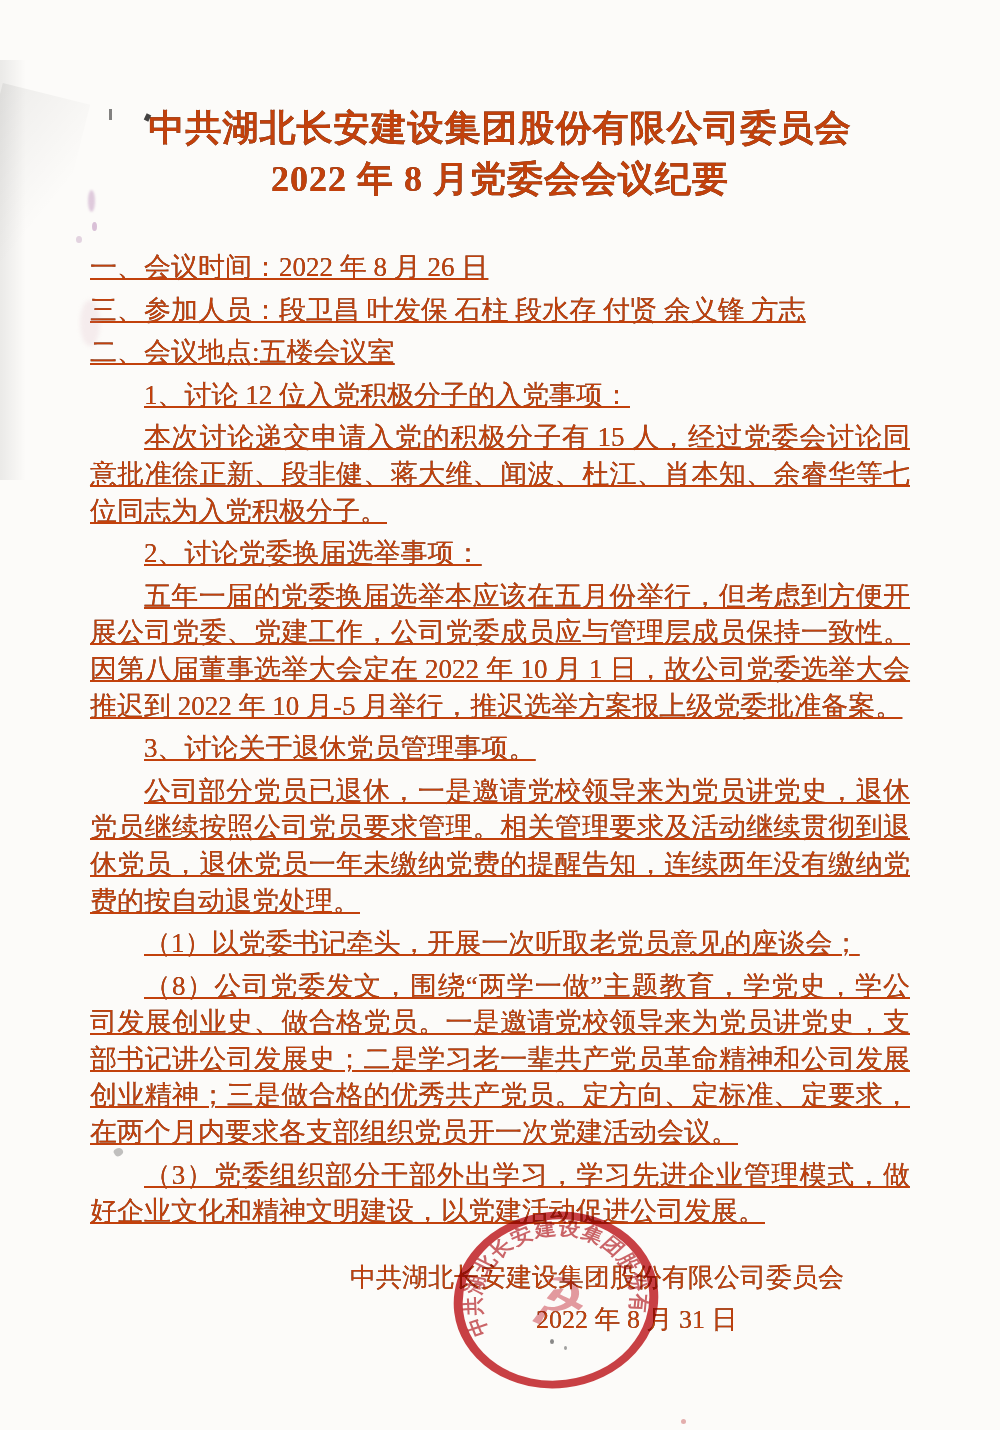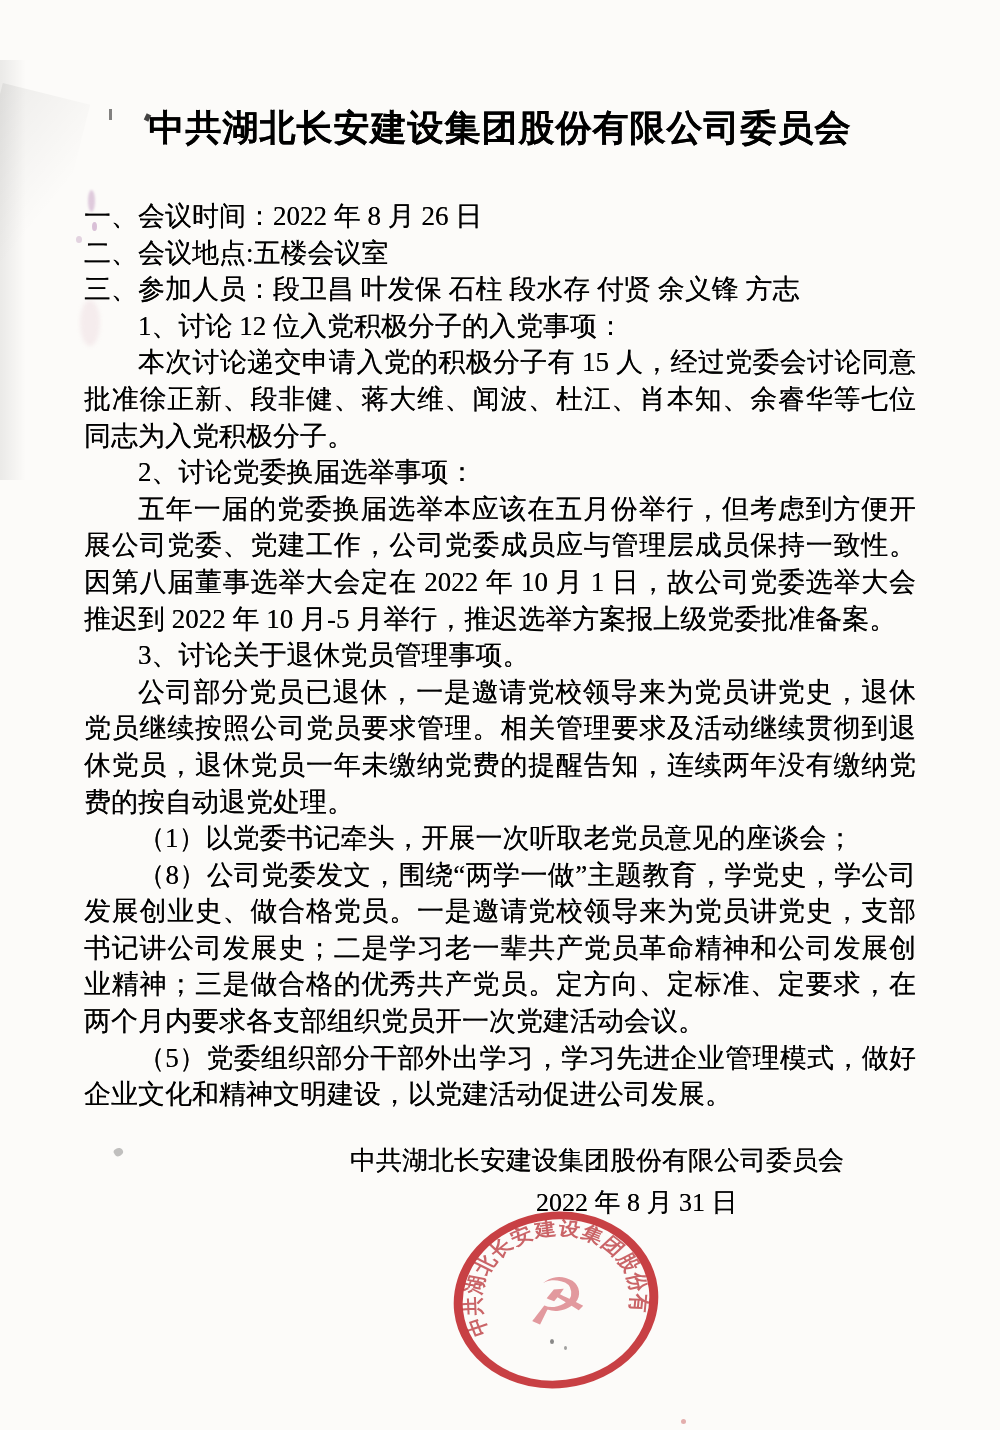--- a/index.html
+++ b/index.html
@@ -3,21 +3,21 @@
 <meta charset="utf-8">
 <style>
   html,body{margin:0;padding:0;background:#e8e8e8;}
   .page{
     position:relative;
     width:1000px;height:1430px;
     margin:0 auto;
     background:#fcfbf9;
     overflow:hidden;
     font-family:"Liberation Serif","DejaVu Serif",serif;
-    color:#000000;
+    color:#c2410c;
   }
   
   .edge-shade{
     position:absolute;left:0;top:60px;width:26px;height:420px;
     background:linear-gradient(to right, rgba(0,0,0,0.07), rgba(0,0,0,0));
     pointer-events:none;
   }
   .diag-streak{
     position:absolute;left:-30px;top:90px;width:90px;height:260px;
     background:linear-gradient(115deg, rgba(0,0,0,0.06), rgba(0,0,0,0) 60%);
@@ -46,21 +46,21 @@
     letter-spacing:1px;
     text-shadow:0 0 0.6px rgba(0,0,0,0.85);
   }
   .body-text{
     margin:44px 84px 0 84px;
     font-size:27px;
     line-height:36.6px;
     text-align:justify;
     text-shadow:0 0 0.5px rgba(0,0,0,0.75);
   }
-  .body-text p{margin:0;padding:0;}
+  .body-text p{margin:6px;padding:0;text-decoration:underline;}
   .para{text-indent:2em;}
   .signature{
     margin-top:27px;
     font-size:26px;
     line-height:42px;
     text-shadow:0 0 0.5px rgba(0,0,0,0.75);
   }
   .sig-org{text-align:right;padding-right:72px;}
   .sig-date{padding-left:452px;}
   .seal{
@@ -84,36 +84,37 @@
   <div class="smudge s4"></div>
   <div class="speck p1"></div>
   <div class="speck p2"></div>
   <div class="speck p3"></div>
   <div class="speck p4"></div>
   <div class="speck p5"></div>
   <div class="speck p6"></div>
 
   <div class="title">
     <div>中共湖北长安建设集团股份有限公司委员会</div>
+    <div>2022 年 8 月党委会会议纪要</div>
   </div>
 
   <div class="body-text">
     <p>一、会议时间：2022 年 8 月 26 日</p>
+    <p>三、参加人员：段卫昌  叶发保  石柱  段水存  付贤  余义锋  方志</p>
     <p>二、会议地点:五楼会议室</p>
-    <p>三、参加人员：段卫昌  叶发保  石柱  段水存  付贤  余义锋  方志</p>
 
     <p class="para">1、讨论 12 位入党积极分子的入党事项：</p>
     <p class="para">本次讨论递交申请入党的积极分子有 15 人，经过党委会讨论同意批准徐正新、段非健、蒋大维、闻波、杜江、肖本知、余睿华等七位同志为入党积极分子。</p>
     <p class="para">2、讨论党委换届选举事项：</p>
     <p class="para">五年一届的党委换届选举本应该在五月份举行，但考虑到方便开展公司党委、党建工作，公司党委成员应与管理层成员保持一致性。因第八届董事选举大会定在 2022 年 10 月 1 日，故公司党委选举大会推迟到 2022 年 10 月-5 月举行，推迟选举方案报上级党委批准备案。</p>
     <p class="para">3、讨论关于退休党员管理事项。</p>
     <p class="para">公司部分党员已退休，一是邀请党校领导来为党员讲党史，退休党员继续按照公司党员要求管理。相关管理要求及活动继续贯彻到退休党员，退休党员一年未缴纳党费的提醒告知，连续两年没有缴纳党费的按自动退党处理。</p>
     <p class="para">（1）以党委书记牵头，开展一次听取老党员意见的座谈会；</p>
     <p class="para">（8）公司党委发文，围绕“两学一做”主题教育，学党史，学公司发展创业史、做合格党员。一是邀请党校领导来为党员讲党史，支部书记讲公司发展史；二是学习老一辈共产党员革命精神和公司发展创业精神；三是做合格的优秀共产党员。定方向、定标准、定要求，在两个月内要求各支部组织党员开一次党建活动会议。</p>
-    <p class="para">（5）党委组织部分干部外出学习，学习先进企业管理模式，做好企业文化和精神文明建设，以党建活动促进公司发展。</p>
+    <p class="para">（3）党委组织部分干部外出学习，学习先进企业管理模式，做好企业文化和精神文明建设，以党建活动促进公司发展。</p>
 
     <div class="signature">
       <div class="sig-org">中共湖北长安建设集团股份有限公司委员会</div>
       <div class="sig-date">2022 年 8 月 31 日</div>
     </div>
   </div>
 
   <svg class="seal" viewBox="0 0 300 300" xmlns="http://www.w3.org/2000/svg">
     <g transform="translate(150,150) rotate(-7) scale(1,0.86)">
       <circle cx="0" cy="0" r="98" fill="none" stroke="#c4272b" stroke-width="9" stroke-opacity="0.88"></circle>

